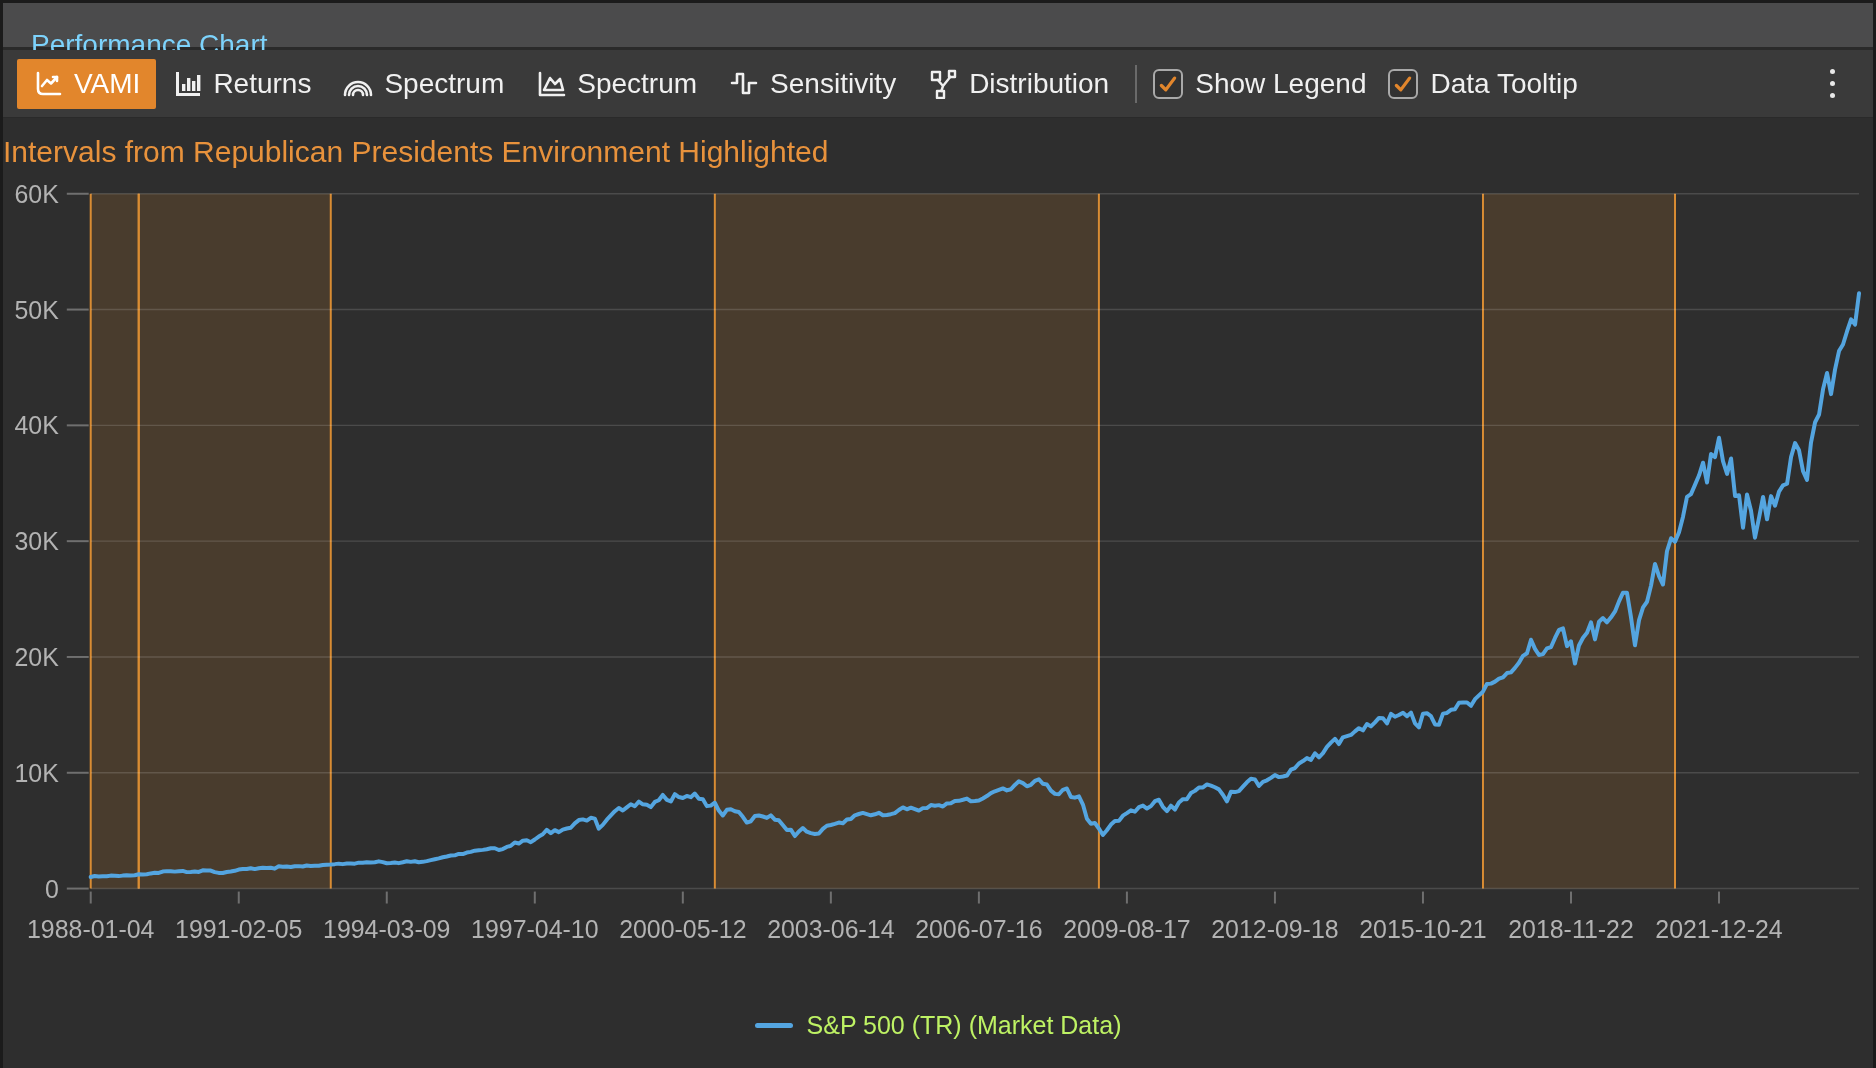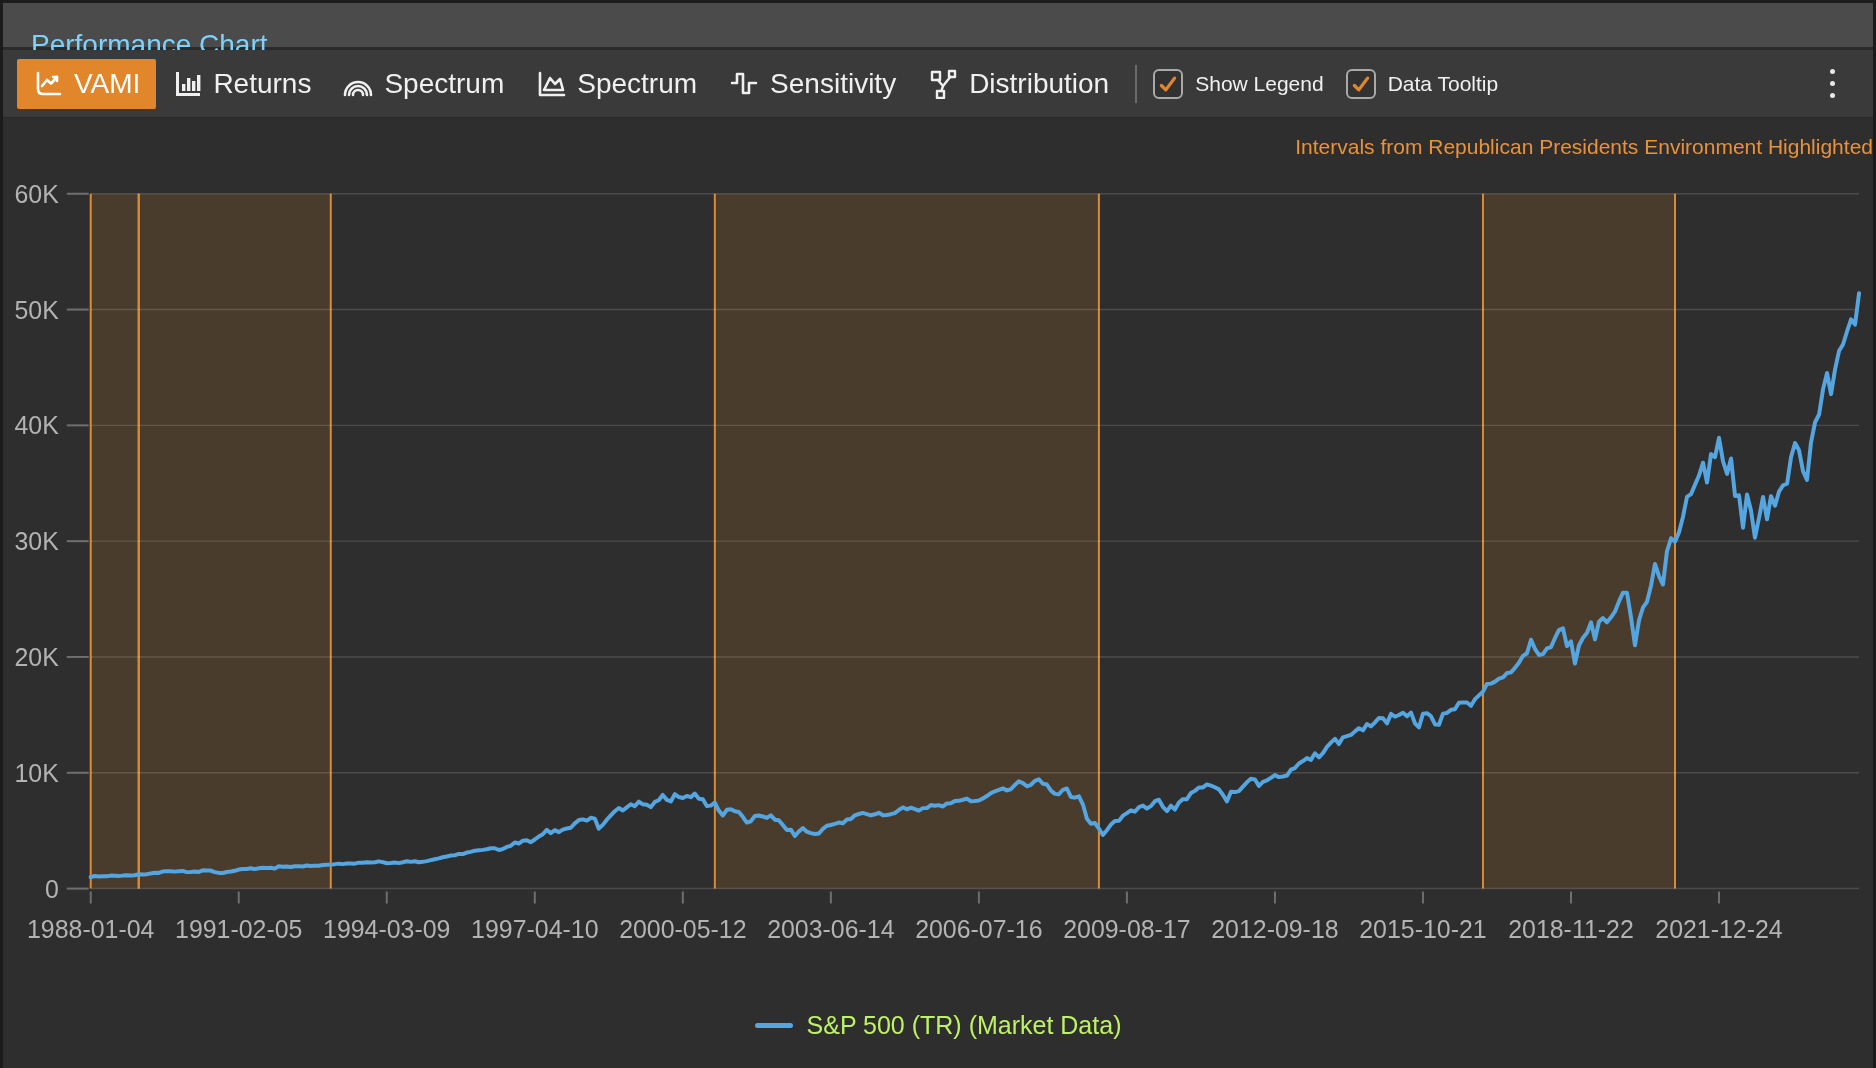--- a/index.html
+++ b/index.html
@@ -15,27 +15,27 @@
   .toolbar{position:absolute;left:0;top:47px;right:0;height:68px;background:#3a3a3a;
            display:flex;align-items:center;padding:0 14px;border-bottom:1px solid #2a2a2a;box-sizing:border-box;}
   .tab{display:flex;align-items:center;gap:11px;height:50px;padding:0 16px;border:none;background:transparent;
        color:#f0f0f0;font-size:28px;font-family:inherit;cursor:pointer;border-radius:2px;white-space:nowrap;}
   .tab.active{background:var(--accent,#e2862c);color:#ffffff;}
   .tab svg{display:block;}
   .tb-divider{width:2px;height:38px;background:#6a6a6a;margin:0 16px 0 10px;}
   .toggle{display:flex;align-items:center;gap:12px;margin-right:22px;cursor:pointer;}
   .toggle .box{width:30px;height:30px;border:2px solid #a9a9a9;border-radius:6px;background:#323232;
                display:flex;align-items:center;justify-content:center;box-sizing:border-box;}
-  .toggle span{color:#f0f0f0;font-size:21px;white-space:nowrap;}
+  .toggle span{color:#f0f0f0;font-size:28px;white-space:nowrap;}
   .kebab{margin-left:auto;margin-right:10px;width:34px;height:44px;display:flex;flex-direction:column;
          align-items:center;justify-content:center;gap:7px;cursor:pointer;background:none;border:none;}
   .kebab i{width:5px;height:5px;border-radius:50%;background:#e8e8e8;display:block;}
   
   .chart-area{position:absolute;left:0;top:116px;right:0;bottom:0;background:#2e2e2e;}
-  .chart-title{margin-top:16px;text-align:right;font-size:21px;color:#e8923c;}
+  .chart-title{margin-top:16px;text-align:left;font-size:30px;color:#e8923c;}
   #chart-svg{position:absolute;left:0;top:0;width:100%;height:100%;}
   .legend{position:absolute;left:0;right:0;top:892px;display:flex;align-items:center;
           justify-content:center;gap:14px;}
   .legend .swatch{width:38px;height:5px;border-radius:3px;background:#54a5e0;}
   .legend span{color:#bef264;font-size:25px;}
 </style>
 </head>
 <body>
 
 <div class="window">

